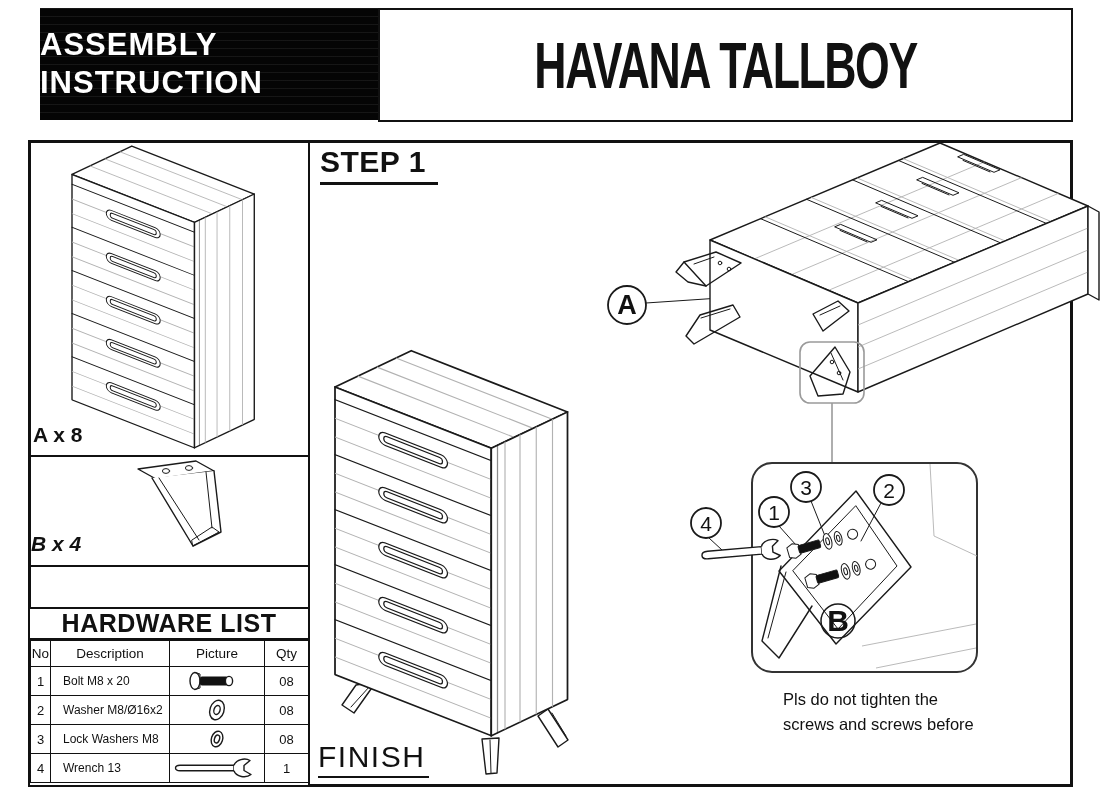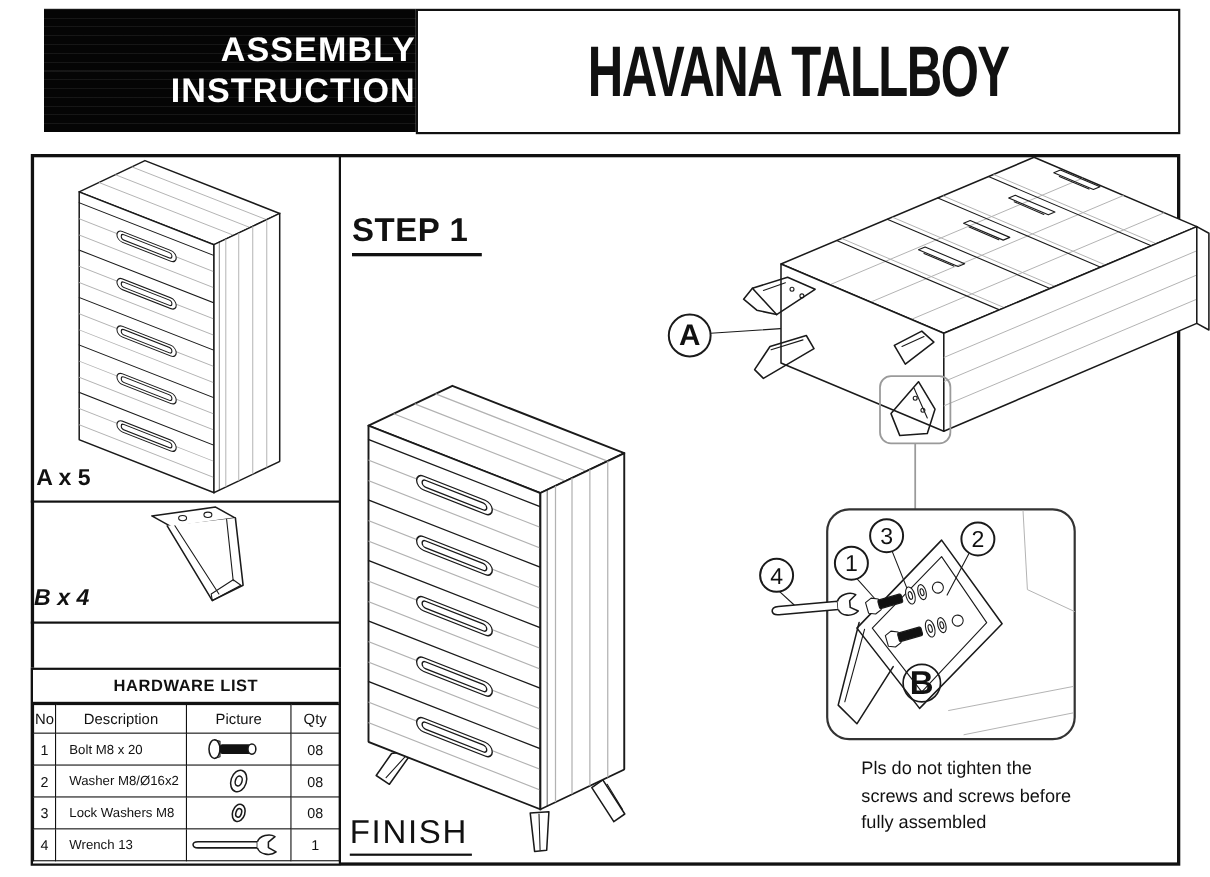--- a/index.html
+++ b/index.html
@@ -1,43 +1,43 @@
 <!DOCTYPE html>
 <html><head>
 <meta charset="utf-8">
 <style>
   html,body{margin:0;padding:0;background:#fff;}
   body{width:1100px;height:797px;position:relative;font-family:"Liberation Sans",sans-serif;color:#111;overflow:hidden;}
 
   
   .brand-plate{position:absolute;left:40px;top:8px;width:338px;height:112px;background:#050505;
     background-image:repeating-linear-gradient(to bottom, rgba(255,255,255,0.07) 0 1px, transparent 1px 8px);
-    display:flex;flex-direction:column;align-items:flex-end;justify-content:center;z-index:3;}
+    display:flex;flex-direction:column;align-items:flex-start;justify-content:center;z-index:3;}
   .brand-plate span{color:#fff;font-weight:bold;font-size:31px;line-height:38px;letter-spacing:1px;white-space:nowrap;}
   .title-box{position:absolute;left:378px;top:8px;width:695px;height:114px;border:2px solid #111;box-sizing:border-box;
     display:flex;align-items:center;justify-content:center;z-index:2;}
   .title-text{font-weight:bold;font-size:62px;letter-spacing:-2px;white-space:nowrap;display:inline-block;
     transform:scaleX(0.72) scaleY(1.05);transform-origin:center;}
 
   
   .content-box{position:absolute;left:28px;top:140px;width:1045px;height:647px;border:3px solid #111;box-sizing:border-box;z-index:1;}
   .left-col{position:absolute;left:28px;top:140px;width:282px;height:647px;border-right:2px solid #111;box-sizing:border-box;}
   .hline{position:absolute;left:28px;width:282px;height:0;border-top:2px solid #111;}
 
   .part-label{position:absolute;font-size:21px;font-weight:bold;z-index:4;}
   .step-title{position:absolute;left:320px;top:145px;font-size:30px;font-weight:bold;letter-spacing:0.5px;
-    border-bottom:3px solid #111;padding:0 12px 3px 0;z-index:4;margin-top:48px;}
+    border-bottom:3px solid #111;padding:0 12px 3px 0;z-index:4;}
   .finish-label{position:absolute;left:318px;top:740px;font-size:30px;font-weight:400;letter-spacing:1.5px;
     border-bottom:2px solid #111;padding:0 4px 2px 0;z-index:4;}
   .note-text{position:absolute;left:783px;top:687px;width:210px;font-size:16.5px;line-height:24.5px;z-index:4;}
 
   
   .hw-wrap{position:absolute;left:28px;top:607px;width:282px;height:180px;border:2px solid #111;box-sizing:border-box;z-index:4;background:#fff;}
   .hw-title{height:31px;border-bottom:2px solid #111;box-sizing:border-box;display:flex;align-items:center;justify-content:center;
-    font-size:15px;font-weight:bold;letter-spacing:0.5px;}
+    font-size:25px;font-weight:bold;letter-spacing:0.5px;}
   table.hw{border-collapse:collapse;width:100%;table-layout:fixed;}
   table.hw td{border:1.4px solid #111;font-size:13px;height:28px;padding:0;text-align:center;vertical-align:middle;overflow:hidden;}
   table.hw tr.hdr td{font-size:13.5px;height:25px;}
   table.hw td.desc{text-align:left;padding-left:12px;font-size:12px;white-space:nowrap;}
   table.hw col.c-no{width:20px;} table.hw col.c-desc{width:119px;} table.hw col.c-pic{width:95px;} table.hw col.c-qty{width:44px;}
   table.hw td svg{display:block;margin:0 auto;}
 
   
   svg.art{position:absolute;left:0;top:0;z-index:2;pointer-events:none;}
   .ln{fill:none;stroke:#1a1a1a;stroke-width:1.4;stroke-linejoin:round;stroke-linecap:round;}
@@ -58,28 +58,27 @@
 </div>
 <div class="title-box">
   <span class="title-text">HAVANA TALLBOY</span>
 </div>
 
 <div class="content-box"></div>
 <div class="left-col"></div>
 <div class="hline" style="top:455px;"></div>
 <div class="hline" style="top:565px;"></div>
 
-<div class="part-label" style="left:33px;top:423px;">A x 5</div>
+<div class="part-label" style="left:33px;top:423px;">A x 8</div>
 <div class="part-label" style="left:31px;top:532px;font-style:italic;">B x 4</div>
 <div class="step-title">STEP 1</div>
 <div class="finish-label">FINISH</div>
 <div class="note-text">
   <div>Pls do not tighten the</div>
   <div>screws and screws before</div>
-  <div>fully assembled</div>
 </div>
 
 <div class="hw-wrap">
   <div class="hw-title">HARDWARE LIST</div>
   <table class="hw">
     <colgroup>
         <col class="c-no">
         <col class="c-desc">
         <col class="c-pic">
         <col class="c-qty">

